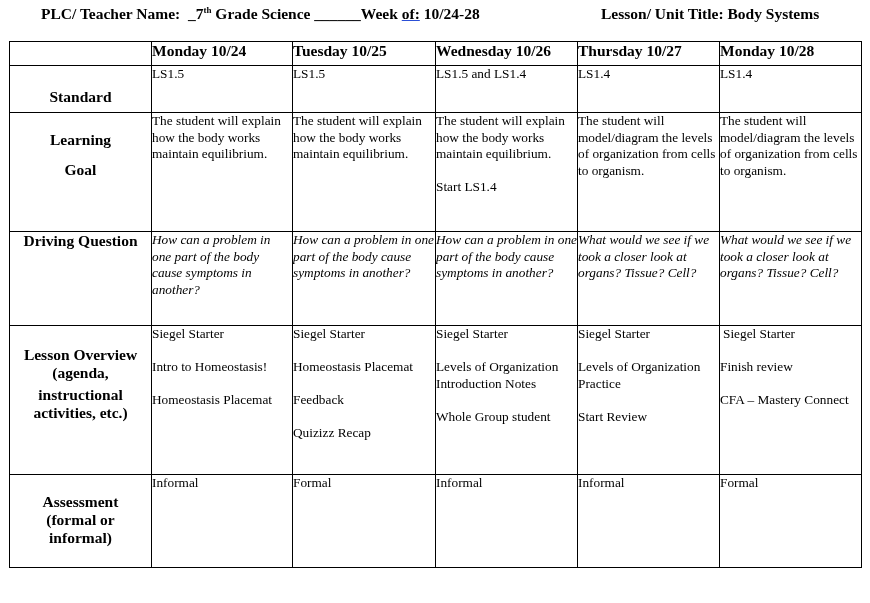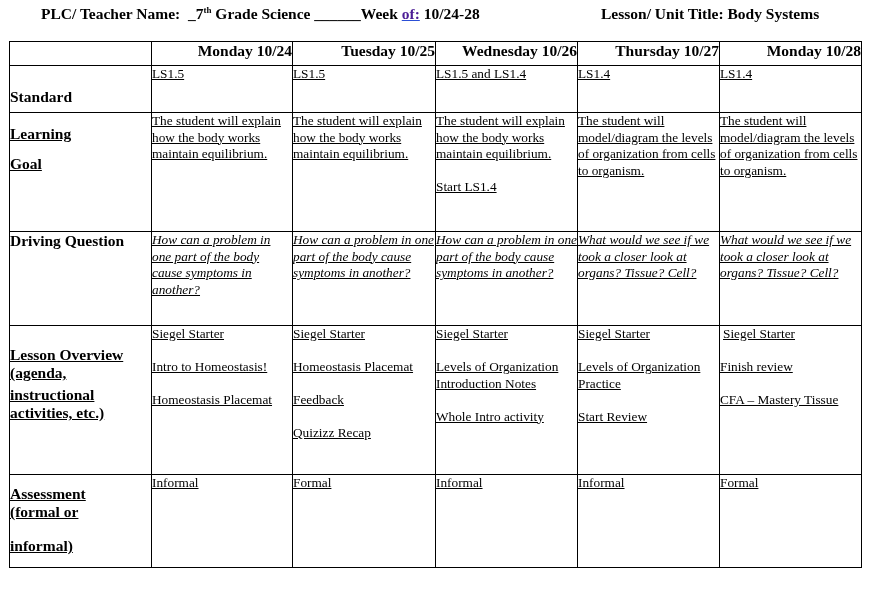--- a/index.html
+++ b/index.html
@@ -3,30 +3,30 @@
 <meta charset="utf-8">
 <style>
   html, body { margin: 0; padding: 0; background: #ffffff; }
   body { width: 870px; height: 603px; position: relative; overflow: hidden;
          font-family: "Liberation Serif", "DejaVu Serif", serif; color: #000; }
   .header-line { position: absolute; top: 5px; left: 0; width: 870px; height: 20px;
                  font-weight: bold; font-size: 15.5px; }
   .hdr-left { position: absolute; left: 41px; top: 0; white-space: pre; }
   .hdr-right { position: absolute; left: 601px; top: 0; white-space: pre; }
   .hdr-left sup { font-size: 9px; vertical-align: 6px; line-height: 0; }
-  .of-link { color: #4c1d95; text-decoration: underline; text-decoration-color: #2b4fd6; margin-top: 12px; }
+  .of-link { color: #000000; text-decoration: underline; text-decoration-color: #2b4fd6; margin-top: 12px; }
   table.plan { position: absolute; left: 9px; top: 41px; border-collapse: collapse;
                table-layout: fixed; width: 852px; }
   table.plan td, table.plan th { border: 1.5px solid #000; vertical-align: top; padding: 0; }
-  th.day { font-weight: bold; font-size: 15.5px; text-align: right; vertical-align: middle; height: 22px; }
-  td.rowlabel { font-weight: bold; font-size: 15.5px; vertical-align: middle;
+  th.day { font-weight: bold; font-size: 15.5px; text-align: left; vertical-align: middle; height: 22px; }
+  td.rowlabel { font-weight: bold; font-size: 15.5px; text-align: center; vertical-align: middle;
                 line-height: 18px; }
   td.cell { font-size: 13.3px; line-height: 16.5px; padding: 1px 3px 0 6px; }
   td.cell.italic { font-style: italic; margin-left: 16px; }
-  .para { display: block; text-decoration: underline; }
+  .para { display: block; }
   .para + .para { margin-top: 16.5px; }
   .indent { padding-left: 10px; }
   .indent-s { padding-left: 3px; }
 </style>
 </head>
 <body>
 
 <div class="header-line">
   <div class="hdr-left"><span>PLC/ Teacher Name:  _7</span><sup>th</sup><span> Grade Science ______Week </span><span class="of-link">of:</span><span> 10/24-28</span></div>
   <div class="hdr-right">Lesson/ Unit Title: Body Systems</div>
@@ -64,21 +64,21 @@
         </td>
     <td class="cell">
           <span class="para">LS1.4</span>
         </td>
     <td class="cell">
           <span class="para">LS1.4</span>
         </td>
   </tr>
 
   <tr style="height:119px">
-    <td class="rowlabel" style="padding-top:12px">
+    <td class="rowlabel" style="padding-top:18px">
       <span class="para">Learning</span>
       <span class="para" style="margin-top:12px">Goal</span>
     </td>
     <td class="cell">
           <span class="para">The student will explain how the body works maintain equilibrium.</span>
         </td>
     <td class="cell">
           <span class="para">The student will explain how the body works maintain equilibrium.</span>
         </td>
     <td class="cell">
@@ -126,39 +126,39 @@
     </td>
     <td class="cell">
       <span class="para">Siegel Starter</span>
       <span class="para">Homeostasis Placemat</span>
       <span class="para">Feedback</span>
       <span class="para">Quizizz Recap</span>
     </td>
     <td class="cell">
       <span class="para">Siegel Starter</span>
       <span class="para">Levels of Organization Introduction Notes</span>
-      <span class="para">Whole Intro activity</span>
+      <span class="para">Whole Group student</span>
     </td>
     <td class="cell">
       <span class="para">Siegel Starter</span>
       <span class="para">Levels of Organization Practice</span>
       <span class="para">Start Review</span>
     </td>
     <td class="cell">
       <span class="para indent-s">Siegel Starter</span>
       <span class="para">Finish review</span>
-      <span class="para">CFA – Mastery Tissue</span>
+      <span class="para">CFA – Mastery Connect</span>
     </td>
   </tr>
 
   <tr style="height:93px">
-    <td class="rowlabel" style="vertical-align:top;padding-top:10px">
+    <td class="rowlabel" style="vertical-align:top;padding-top:18px">
       <span class="para">Assessment</span>
       <span class="para" style="margin-top:0">(formal or</span>
-      <span class="para" style="margin-top:16px">informal)</span>
+      <span class="para" style="margin-top:0">informal)</span>
     </td>
     <td class="cell">
           <span class="para">Informal</span>
         </td>
     <td class="cell">
           <span class="para">Formal</span>
         </td>
     <td class="cell">
           <span class="para">Informal</span>
         </td>

